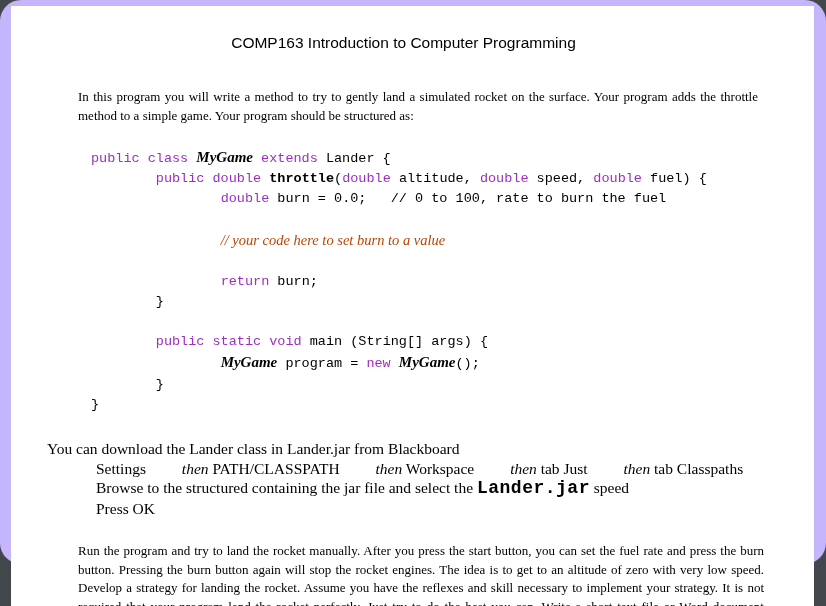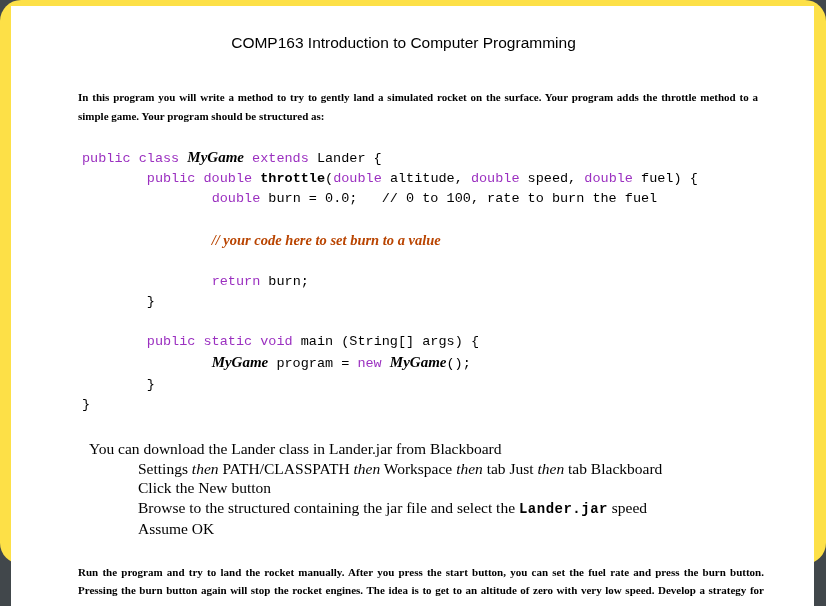--- a/index.html
+++ b/index.html
@@ -13,21 +13,21 @@
     height: 606px;
     overflow: hidden;
     font-family: "Liberation Serif", "DejaVu Serif", serif;
   }
 
   
   #viewer {
     position: relative;
     width: 826px;
     height: 564px;
-    background: #fde047;
+    background: #c4b5fd;
     box-sizing: border-box;
     border-radius: 21px;
   }
 
   #page {
     position: absolute;
     left: 11px;
     top: 6px;
     width: 803px;
     height: 600px;
@@ -46,76 +46,75 @@
     color: #000000;
     text-align: center;
     margin: 28px 0 0 0;
     padding: 0 18px 0 0;
     letter-spacing: 0px;
     font-weight: normal;
   }
 
   .para {
     font-family: "Liberation Serif", "DejaVu Serif", serif;
-    font-size: 11px;
+    font-size: 13px;
     line-height: 18.5px;
     color: #000000;
     margin: 0;
     text-align: justify;
-    font-weight: bold;
   }
 
   #intro-para {
     margin: 36px 0 0 0;
     width: 680px;
     margin-left: 67px;
   }
 
   
   .code-block {
-    margin: 22px 0 0 4px;
+    margin: 22px 0 0 13px;
     padding-left: 67px;
     font-family: "Liberation Mono", "DejaVu Sans Mono", monospace;
     font-size: 13.5px;
     line-height: 20.2px;
     color: #000000;
     white-space: pre;
   }
   .code-line { white-space: pre; min-height: 20px; }
   .kw   { color: #9b30c0; }
   .cls  { font-family: "Liberation Serif", "DejaVu Serif", serif;
           font-style: italic; font-weight: bold; color: #000000;
           font-size: 15px; }
   .bold-id { font-weight: bold; color: #000000; text-align: right; }
   .todo {
     font-family: "Liberation Serif", "DejaVu Serif", serif;
     font-style: italic;
-    font-weight: bold;
+    font-weight: normal;
     color: #b94400;
     font-size: 14.5px;
   }
   .blank-line { height: 20px; }
 
   
   #instructions {
     margin: 24px 0 0 0;
-    padding-left: 78px;
+    padding-left: 36px;
   }
   .instr-line {
     font-family: "Liberation Serif", "DejaVu Serif", serif;
     font-size: 15.5px;
     line-height: 19.5px;
     color: #000000;
   }
   .instr-indent { padding-left: 49px; }
-  .it { font-style: italic; }
+  .it { font-style: italic; margin-left: 32px; }
   .mono-bold {
     font-family: "Liberation Mono", "DejaVu Sans Mono", monospace;
     font-weight: bold;
-    font-size: 14px;
+    font-size: 18px;
     letter-spacing: 0.5px;
   }
 
   #closing-para {
     margin: 24px 0 0 0;
     margin-left: 67px;
     width: 686px;
   }
 </style>
 </head>
@@ -126,23 +125,22 @@
     <div id="page-inner">
 
       <h1 class="doc-title">COMP163 Introduction to Computer Programming</h1>
 
       <p class="para" id="intro-para">In this program you will write a method to try to gently land a simulated rocket on the surface.  Your program adds the throttle method to a simple game.  Your program should be structured as:</p>
 
       <div class="code-block" id="code-block"><div class="code-line"><span class="kw">public class </span><span class="cls">MyGame</span><span class="kw"> extends </span><span>Lander {</span></div><div class="code-line">        <span class="kw">public double </span><span class="bold-id">throttle</span><span>(</span><span class="kw">double </span><span>altitude, </span><span class="kw">double </span><span>speed, </span><span class="kw">double </span><span>fuel) {</span></div><div class="code-line">                <span class="kw">double </span><span>burn = 0.0;   // 0 to 100, rate to burn the fuel</span></div><div class="code-line blank-line">&nbsp;</div><div class="code-line">                <span class="todo">// your code here to set burn to a value</span></div><div class="code-line blank-line">&nbsp;</div><div class="code-line">                <span class="kw">return </span><span>burn;</span></div><div class="code-line">        <span>}</span></div><div class="code-line blank-line">&nbsp;</div><div class="code-line">        <span class="kw">public static void </span><span>main (String[] args) {</span></div><div class="code-line">                <span class="cls">MyGame</span><span> program = </span><span class="kw">new </span><span class="cls">MyGame</span><span>();</span></div><div class="code-line">        <span>}</span></div><div class="code-line"><span>}</span></div></div>
 
       <div id="instructions">
           <div class="instr-line"><span>You can download the Lander class in Lander.jar from Blackboard</span></div>
-          <div class="instr-line instr-indent"><span>Settings </span><span class="it">then</span><span> PATH/CLASSPATH </span><span class="it">then</span><span> Workspace </span><span class="it">then</span><span> tab Just </span><span class="it">then</span><span> tab Blackboard</span></div>
-          <div class="instr-line instr-indent"><span>Click the New button</span></div>
+          <div class="instr-line instr-indent"><span>Settings </span><span class="it">then</span><span> PATH/CLASSPATH </span><span class="it">then</span><span> Workspace </span><span class="it">then</span><span> tab Just </span><span class="it">then</span><span> tab Classpaths</span></div>
           <div class="instr-line instr-indent"><span>Browse to the structured containing the jar file and select the </span><span class="mono-bold">Lander.jar</span><span> speed</span></div>
-          <div class="instr-line instr-indent"><span>Assume OK</span></div>
+          <div class="instr-line instr-indent"><span>Press OK</span></div>
         </div>
 
       <p class="para" id="closing-para">Run the program and try to land the rocket manually.  After you press the start button, you can set the fuel rate and press the burn button.  Pressing the burn button again will stop the rocket engines.  The idea is to get to an altitude of zero with very low speed.  Develop a strategy for landing the rocket.  Assume you have the reflexes and skill necessary to implement your strategy.  It is not required that your program land the rocket perfectly.  Just try to do the best you can.  Write a short text file or Word document defining your strategy and upload it to Blackboard.  Your strategy document is a required part of this assignment.</p>
 
     </div>
   </div>
 </div>
 
 </body></html>

